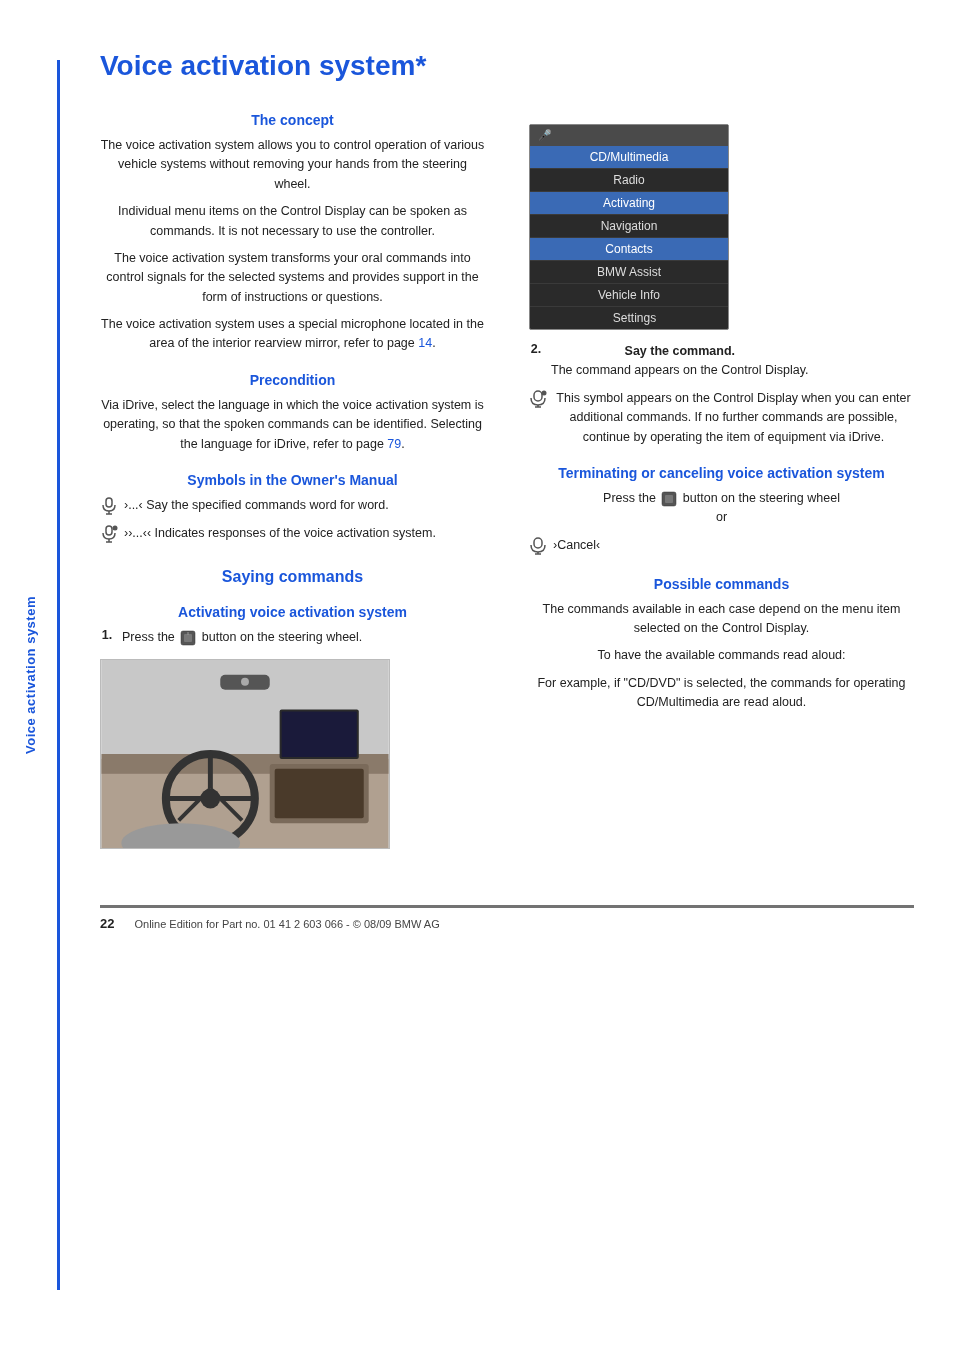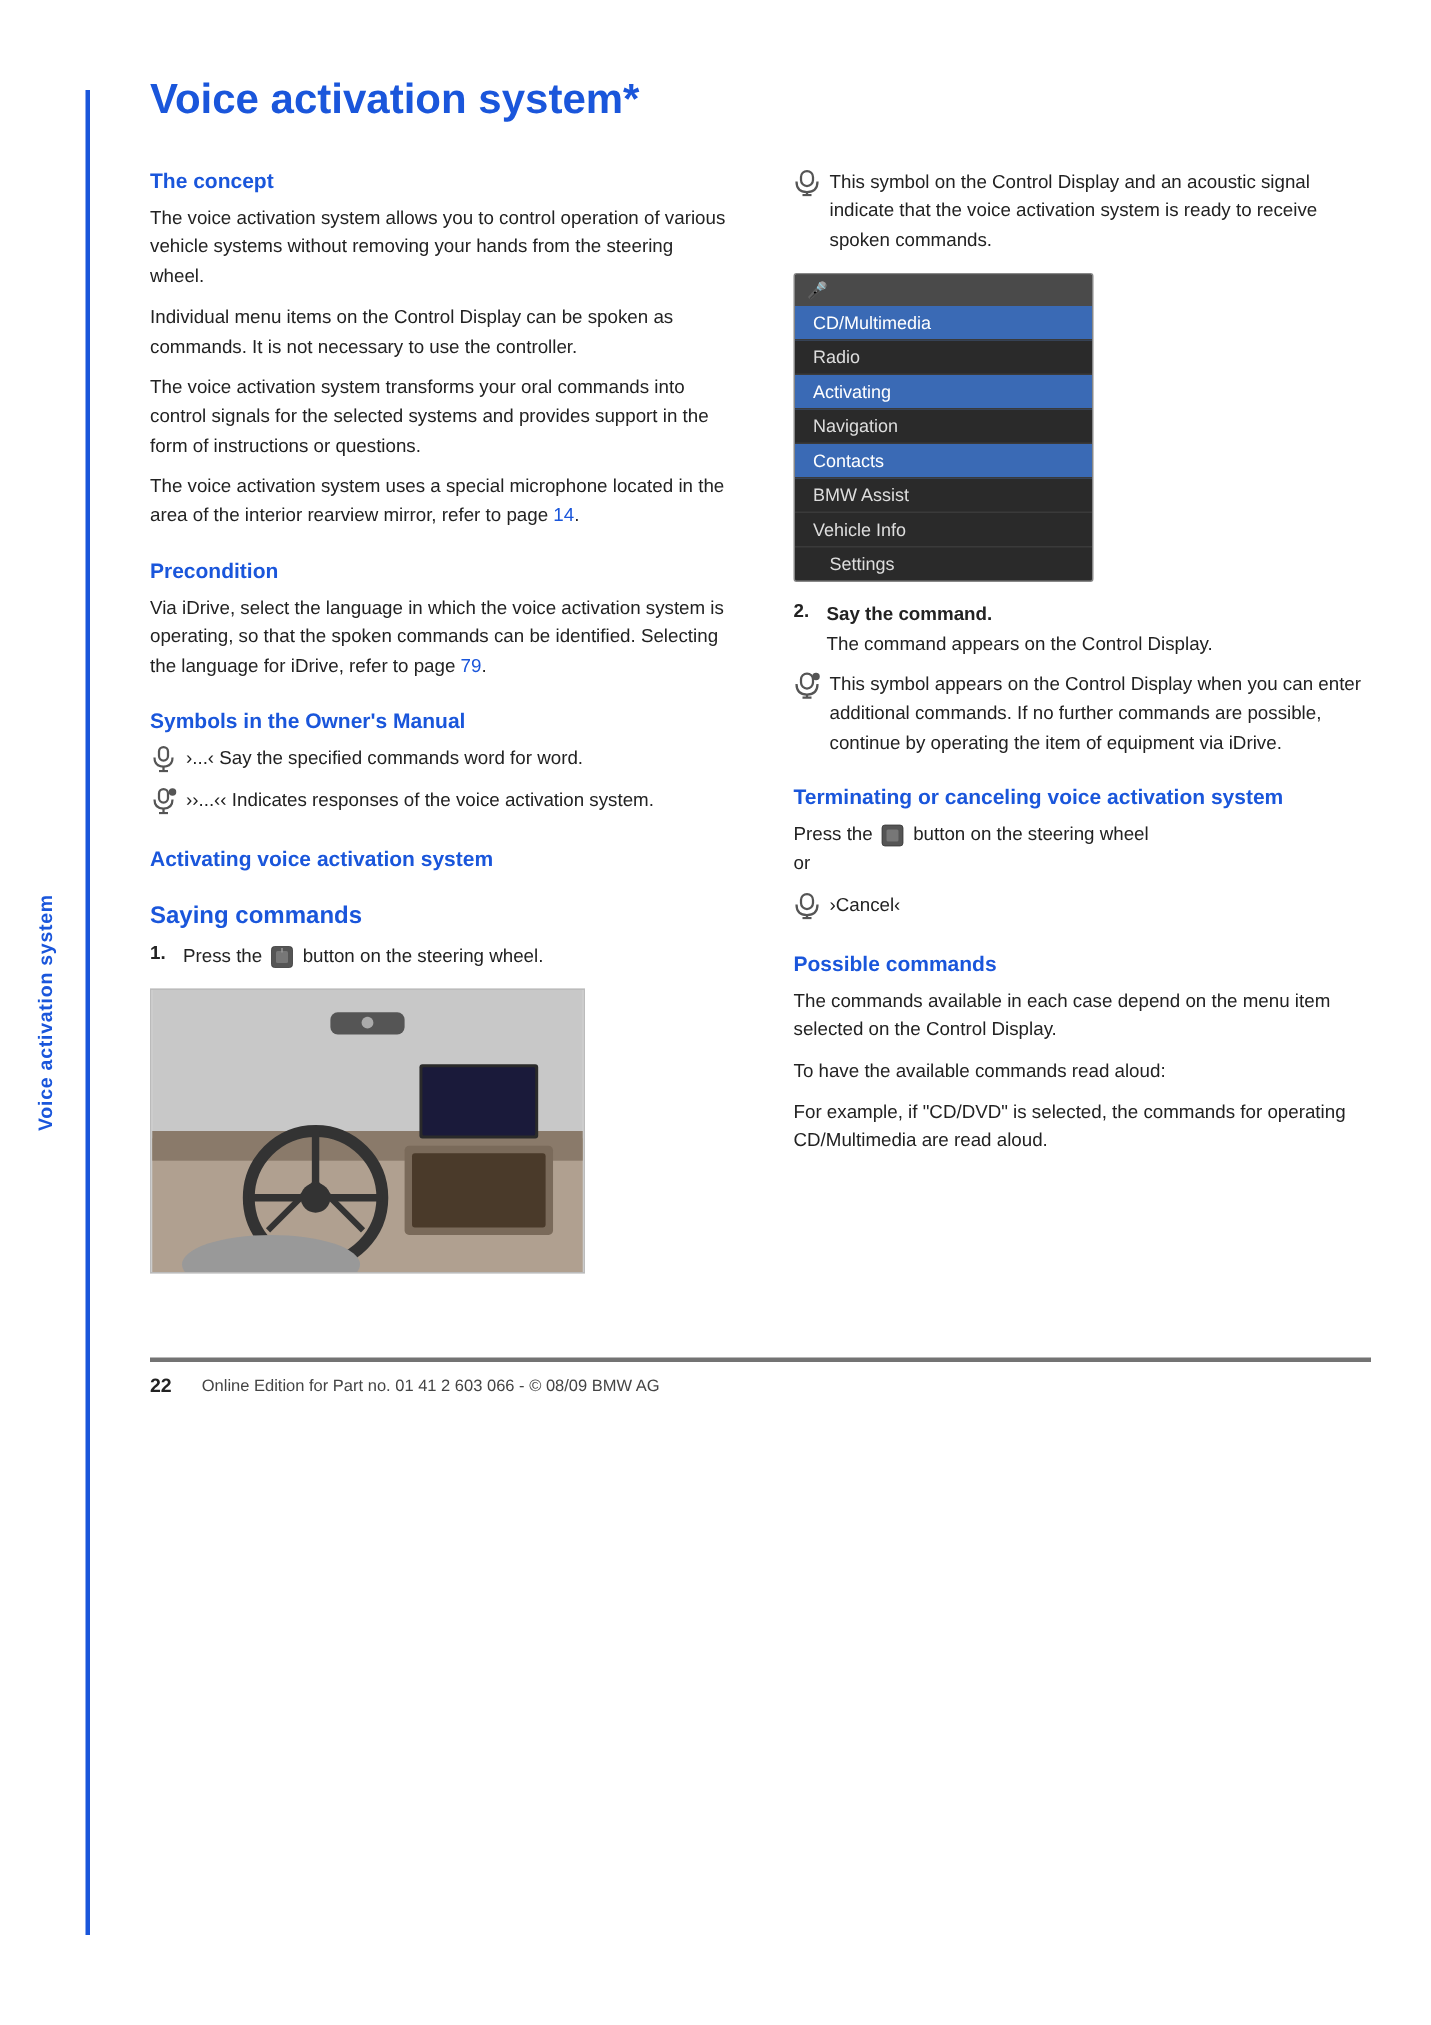--- a/index.html
+++ b/index.html
@@ -68,20 +68,21 @@
       font-weight: bold;
       color: #1a56db;
       margin-bottom: 30px;
       border-bottom: none;
     }
 
     
     .two-col {
       display: flex;
       gap: 44px;
+      text-align: center;
     }
 
     .col-left {
       flex: 1;
     }
 
     .col-right {
       flex: 1;
     }
 
@@ -281,23 +282,23 @@
               <rect x="6" y="1" width="6" height="9" rx="3" fill="none" stroke="#555" stroke-width="1.5"></rect>
               <path d="M3 8 Q3 14 9 14 Q15 14 15 8" fill="none" stroke="#555" stroke-width="1.5"></path>
               <line x1="9" y1="14" x2="9" y2="17" stroke="#555" stroke-width="1.5"></line>
               <line x1="6" y1="17" x2="12" y2="17" stroke="#555" stroke-width="1.5"></line>
               <circle cx="15" cy="3" r="2.5" fill="#555"></circle>
             </svg>
           </span>
           <span class="text-part">››...‹‹ Indicates responses of the voice activation system.</span>
         </div>
 
+        <div class="section-heading" style="font-size:16px; margin-top:22px;">Saying commands</div>
+
         <div class="section-heading">Activating voice activation system</div>
-
-        <div class="section-heading" style="font-size:16px; margin-top:22px;">Saying commands</div>
 
         <div class="numbered-item">
           <span class="num">1.</span>
           <span class="content">
             Press the
             <svg width="16" height="16" viewBox="0 0 16 16" style="display:inline-block;vertical-align:middle;margin:0 2px;">
               <rect x="1" y="1" width="14" height="14" rx="2" fill="#555" stroke="#333" stroke-width="0.5"></rect>
               <rect x="4" y="4" width="8" height="8" rx="1" fill="#777"></rect>
               <line x1="8" y1="2" x2="8" y2="5" stroke="#999" stroke-width="1"></line>
             </svg>
@@ -333,31 +334,20 @@
             <rect x="182" y="52" width="76" height="46" rx="1" fill="#1a1a3a"></rect>
 
             <ellipse cx="80" cy="185" rx="60" ry="20" fill="#999"></ellipse>
           </svg>
         </div>
 
       </div>
 
       <div class="col-right">
 
-        <div class="icon-line" style="margin-bottom:10px;">
-          <span class="icon-part">
-            <svg width="18" height="18" viewBox="0 0 18 18">
-              <rect x="5" y="1" width="8" height="10" rx="4" fill="none" stroke="#555" stroke-width="1.5"></rect>
-              <path d="M2 8 Q2 15 9 15 Q16 15 16 8" fill="none" stroke="#555" stroke-width="1.5"></path>
-              <line x1="9" y1="15" x2="9" y2="17" stroke="#555" stroke-width="1.5"></line>
-              <line x1="6" y1="17" x2="12" y2="17" stroke="#555" stroke-width="1.5"></line>
-            </svg>
-          </span>
-          <span class="text-part">This symbol on the Control Display and an acoustic signal indicate that the voice activation system is ready to receive spoken commands.</span>
-        </div>
 
         <div class="menu-screenshot">
           <div class="menu-header">
             <span class="menu-mic-icon">🎤</span>
           </div>
           <div class="menu-item highlighted">CD/Multimedia</div>
           <div class="menu-item">Radio</div>
           <div class="menu-item highlighted">Activating</div>
           <div class="menu-item">Navigation</div>
           <div class="menu-item highlighted">Contacts</div>

